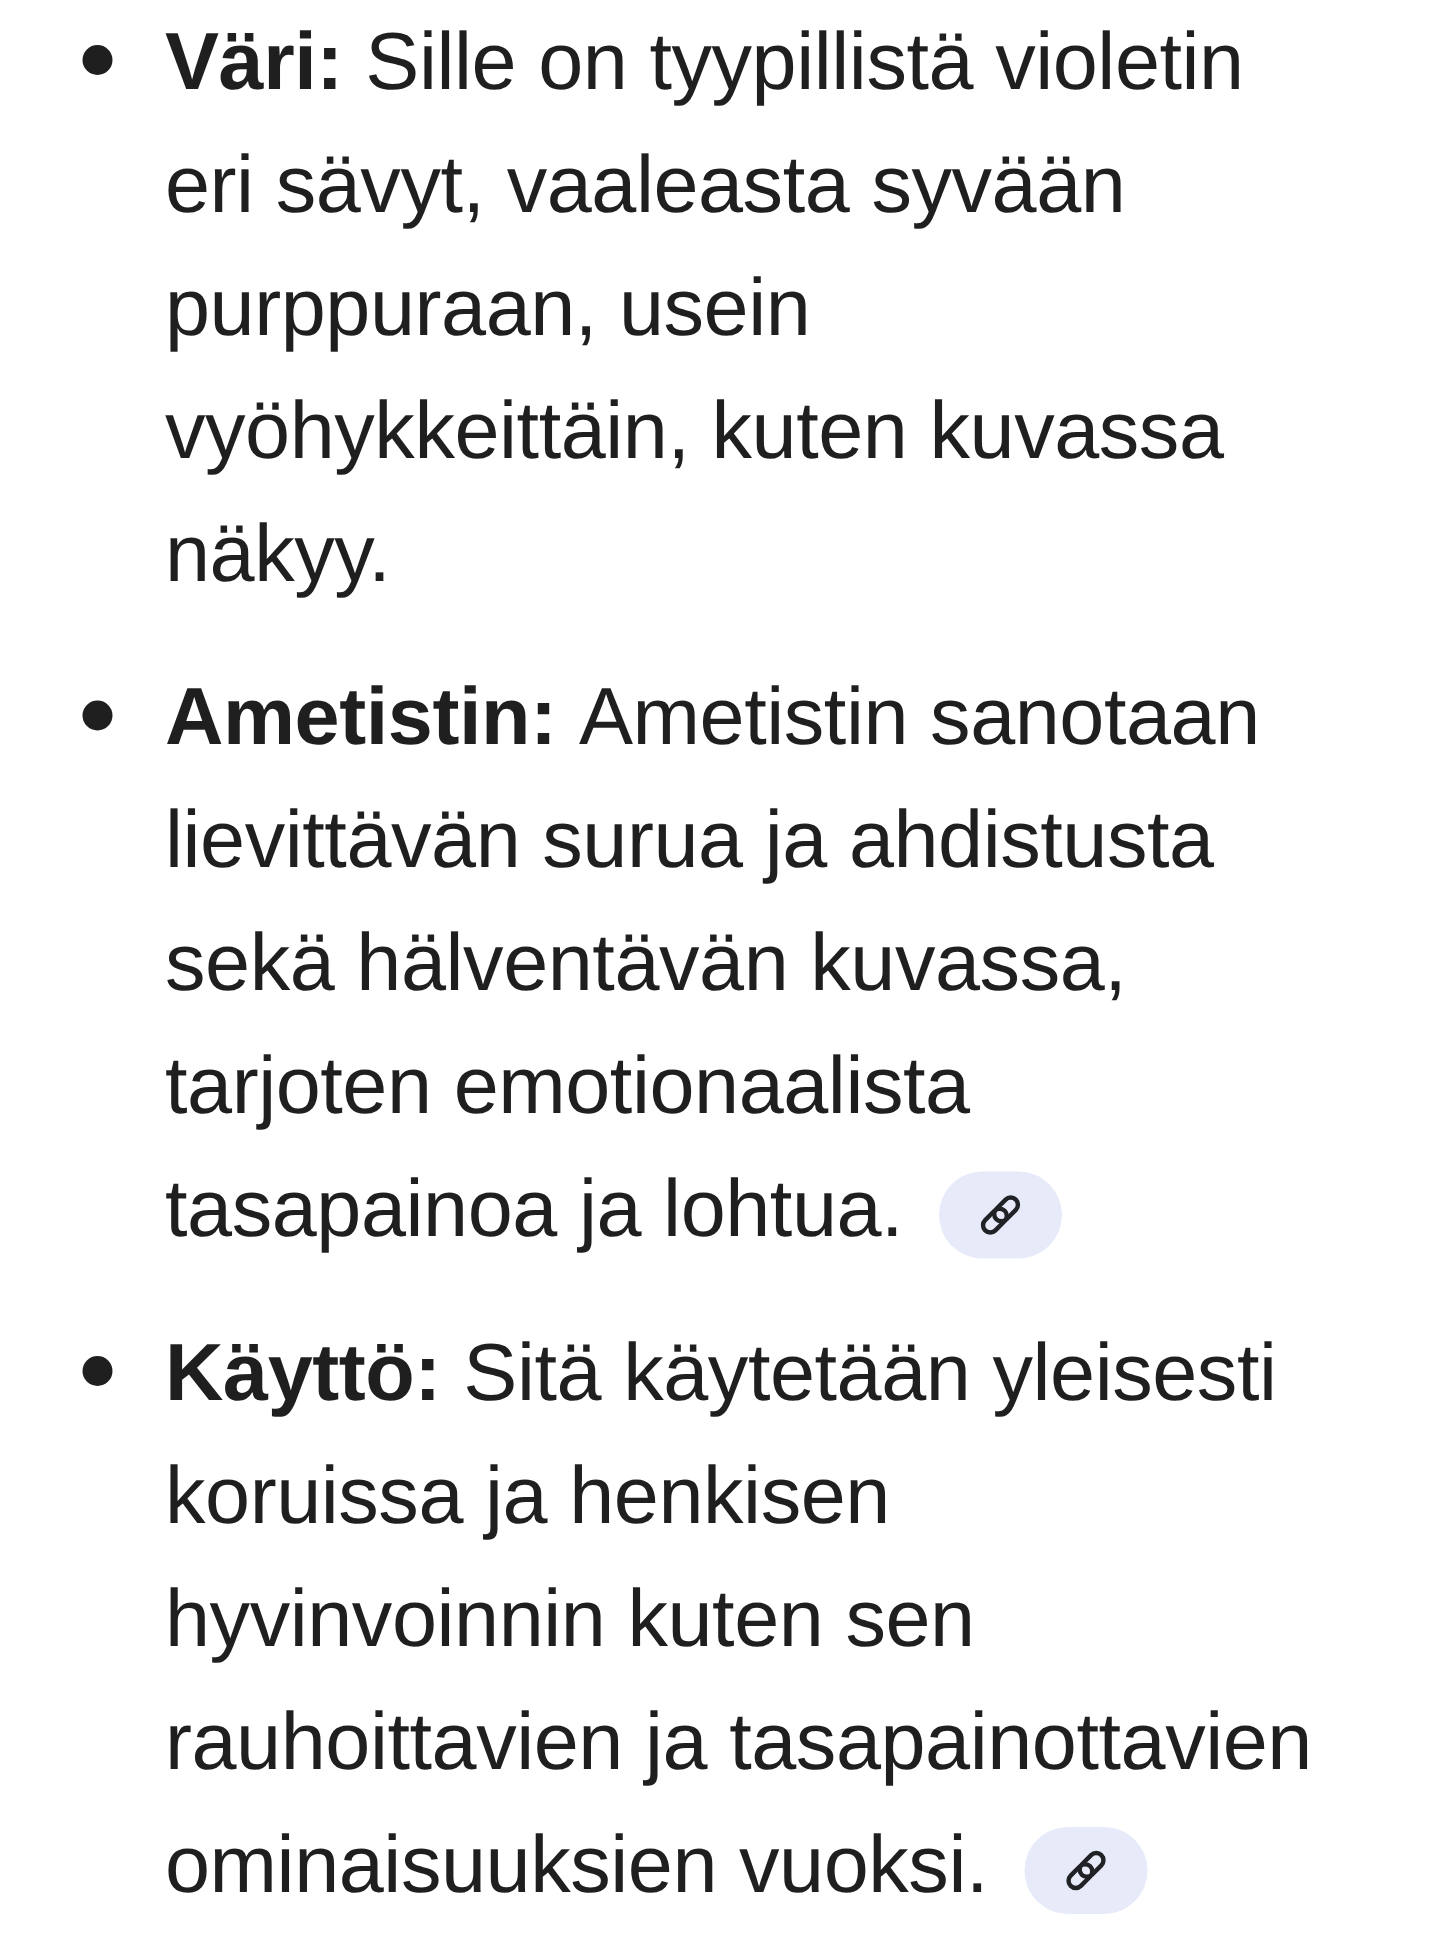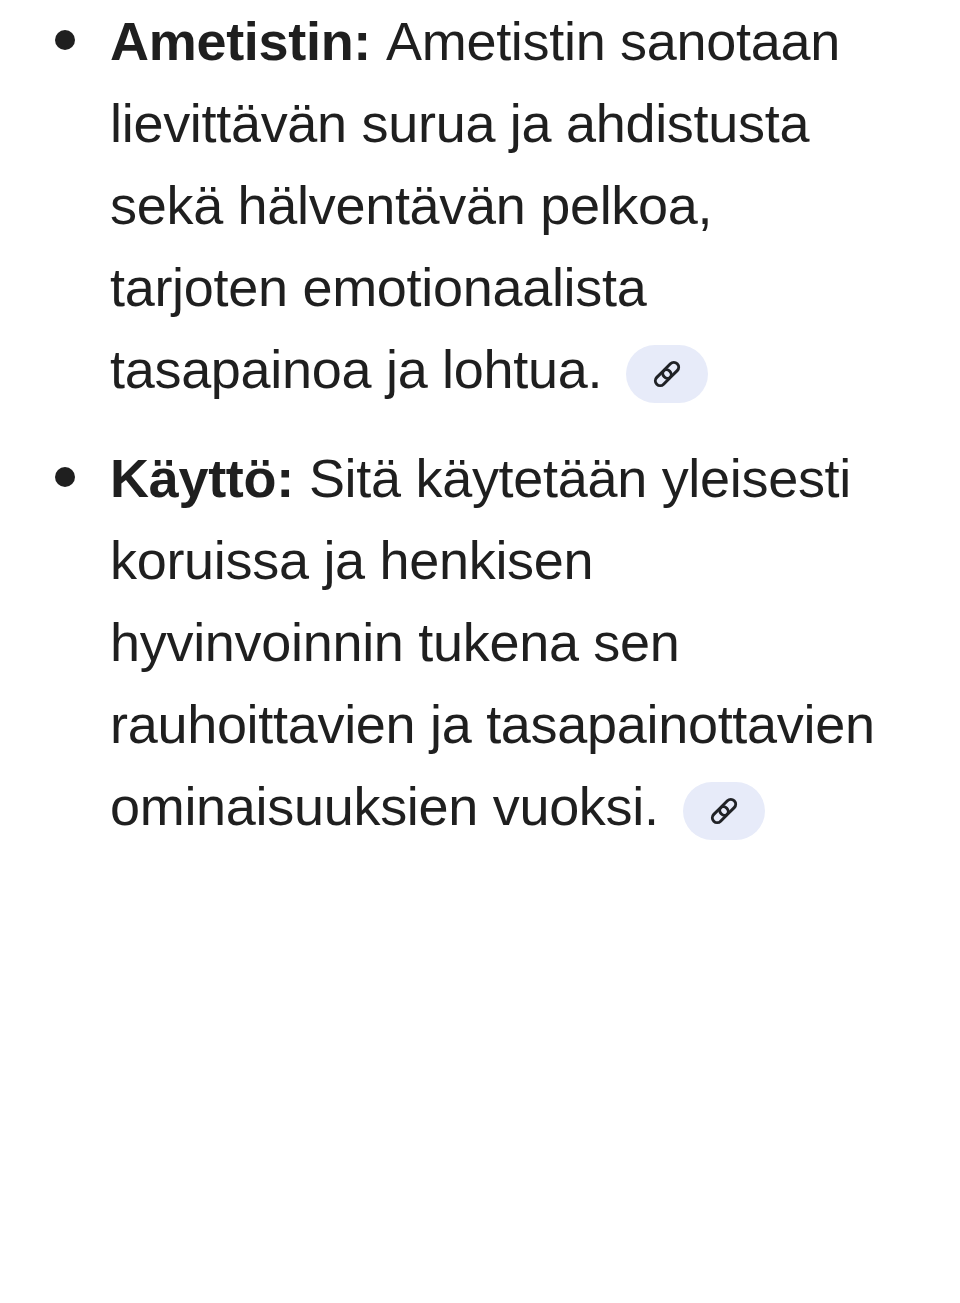--- a/index.html
+++ b/index.html
@@ -65,37 +65,42 @@
     width: 34px;
     height: 34px;
     color: var(--icon-color, #202226);
     display: block;
   }
 </style>
 </head>
 <body style="background: rgb(255, 255, 255);">
 
 <ul class="bullet-list">
+  <li><span class="bullet-dot"></span><span class="item-label">Väri:</span><span class="item-text">Sille on tyypillistä violetin
+eri sävyt, vaaleasta syvään
+purppuraan, usein
+vyöhykkeittäin, kuten kuvassa
+näkyy.</span></li>
 
   <li><span class="bullet-dot"></span><span class="item-label">Ametistin:</span><span class="item-text">Ametistin sanotaan
 lievittävän surua ja ahdistusta
-sekä hälventävän pelkoa,
+sekä hälventävän kuvassa,
 tarjoten emotionaalista
 tasapainoa ja lohtua.</span><span class="source-chip">
         <svg viewBox="0 0 24 24" fill="none" stroke="currentColor" stroke-width="2.1" stroke-linecap="round">
           <g transform="rotate(-45 12 12)">
             <rect x="1.8" y="8.6" width="13" height="6.8" rx="3.4"></rect>
             <rect x="9.2" y="8.6" width="13" height="6.8" rx="3.4"></rect>
           </g>
         </svg>
       </span></li>
 
   <li><span class="bullet-dot"></span><span class="item-label">Käyttö:</span><span class="item-text">Sitä käytetään yleisesti
 koruissa ja henkisen
-hyvinvoinnin tukena sen
+hyvinvoinnin kuten sen
 rauhoittavien ja tasapainottavien
 ominaisuuksien vuoksi.</span><span class="source-chip">
         <svg viewBox="0 0 24 24" fill="none" stroke="currentColor" stroke-width="2.1" stroke-linecap="round">
           <g transform="rotate(-45 12 12)">
             <rect x="1.8" y="8.6" width="13" height="6.8" rx="3.4"></rect>
             <rect x="9.2" y="8.6" width="13" height="6.8" rx="3.4"></rect>
           </g>
         </svg>
       </span></li>
 </ul>

